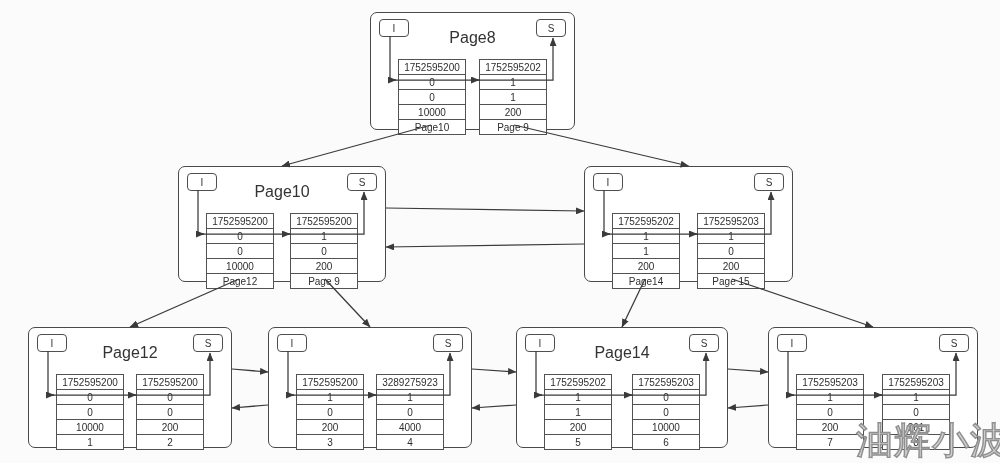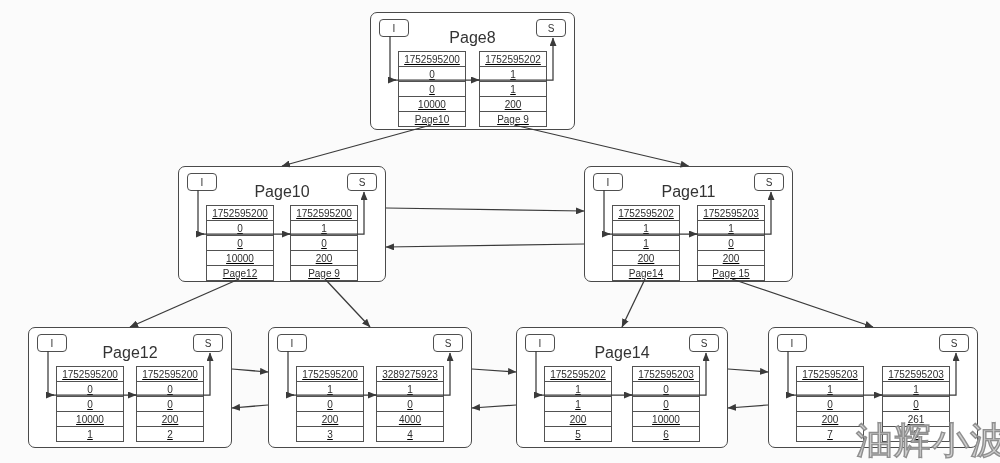--- a/index.html
+++ b/index.html
@@ -20,23 +20,22 @@
     font-size:10px;color:#333;line-height:18px;text-align:center;
     box-sizing:border-box;
   }
   .btn-i{left:8px;}
   .btn-s{right:8px;}
   .page-title{
     position:absolute;top:16px;left:0;right:0;text-align:center;
     font-size:16px;color:#333;
   }
   table.rec{
-    position:absolute;top:38px;border-collapse:collapse;
+    position:absolute;top:46px;border-collapse:collapse;
     table-layout:fixed;
-    text-decoration:underline;
   }
   table.rec td{
     border:1px solid #525252;width:66px;height:14px;padding:0;
     text-align:center;font-size:10px;color:#2e2e2e;background:#fff;
     overflow:hidden;white-space:nowrap;
   }
   table.rec.left{left:27px;}
   table.rec.right{right:27px;}
   #arrow-layer{
     position:absolute;left:0;top:0;z-index:5;pointer-events:none;
@@ -179,21 +178,20 @@
             <td>200</td>
           </tr>
       <tr>
             <td>Page 9</td>
           </tr>
     </tbody>
       </table>
   </div>
     <div class="page-box" style="left: 584px; top: 166px; width: 209px; height: 116px;">
     <div class="btn btn-i">I</div>
-    <div class="page-title">Page11</div>
     <div class="btn btn-s">S</div>
     <table class="rec left">
         <tbody>
       <tr>
             <td>1752595202</td>
           </tr>
       <tr>
             <td>1</td>
           </tr>
       <tr>

